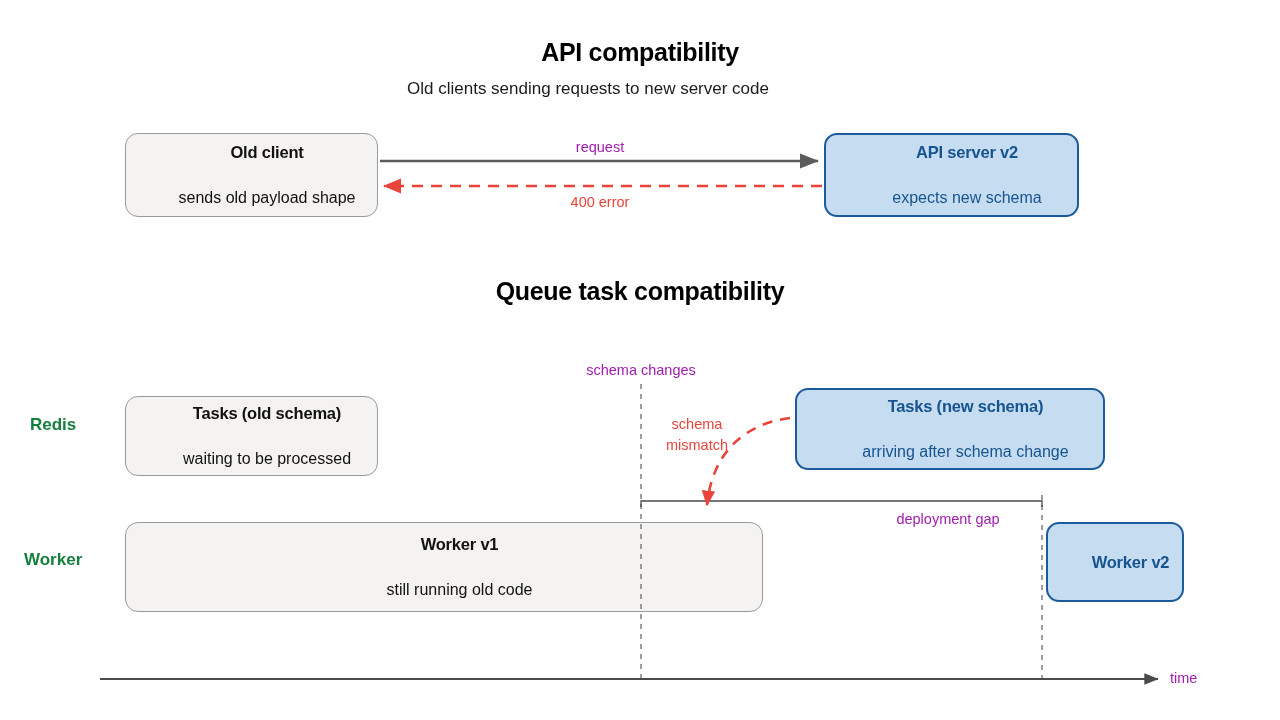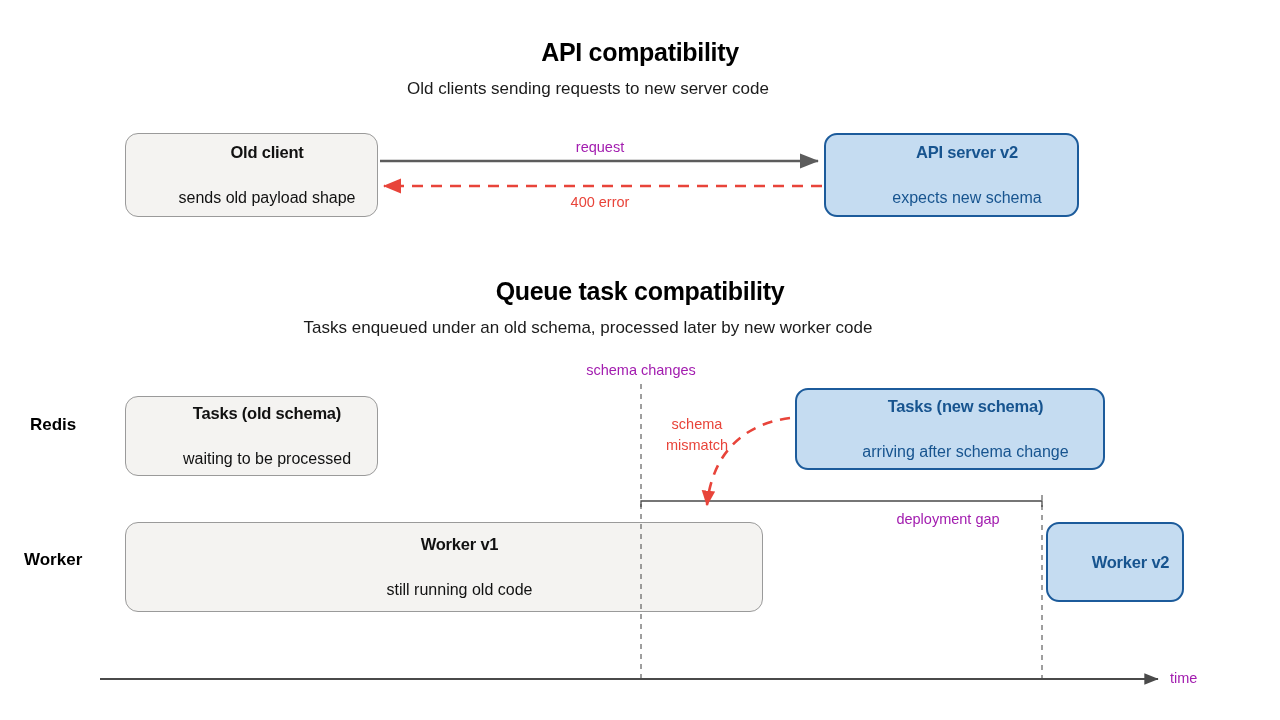--- a/index.html
+++ b/index.html
@@ -91,21 +91,21 @@
   #box-api-server   { left: 824px;  top: 133px; width: 255px; height: 84px; }
   #box-tasks-old    { left: 125px;  top: 396px; width: 253px; height: 80px; }
   #box-tasks-new    { left: 795px;  top: 388px; width: 310px; height: 82px; }
   #box-worker-v1    { left: 125px;  top: 522px; width: 638px; height: 90px; }
   #box-worker-v2    { left: 1046px; top: 522px; width: 138px; height: 80px; }
 
   .row-label {
     position: absolute;
     font-size: 17px;
     font-weight: bold;
-    color: #000000;
+    color: #15803d;
     text-align: left;
   }
   #row-label-redis  { left: 30px; top: 415px; }
   #row-label-worker { left: 24px; top: 550px; }
 
   .edge-label {
     position: absolute;
     font-size: 14.5px;
     text-align: center;
     white-space: nowrap;
@@ -135,21 +135,20 @@
 
   <div class="box blue" id="box-api-server">
     <div class="b-title">API server v2</div>
     <div class="b-sub">expects new schema</div>
   </div>
 
   <div class="edge-label" id="label-request">request</div>
   <div class="edge-label red" id="label-400-error">400 error</div>
 
   <div class="title title-queue">Queue task compatibility</div>
-  <div class="subtitle sub-queue">Tasks enqueued under an old schema, processed later by new worker code</div>
 
   <div class="row-label" id="row-label-redis">Redis</div>
   <div class="row-label" id="row-label-worker">Worker</div>
 
   <div class="box gray" id="box-tasks-old">
     <div class="b-title">Tasks (old schema)</div>
     <div class="b-sub">waiting to be processed</div>
   </div>
 
   <div class="box blue" id="box-tasks-new">

